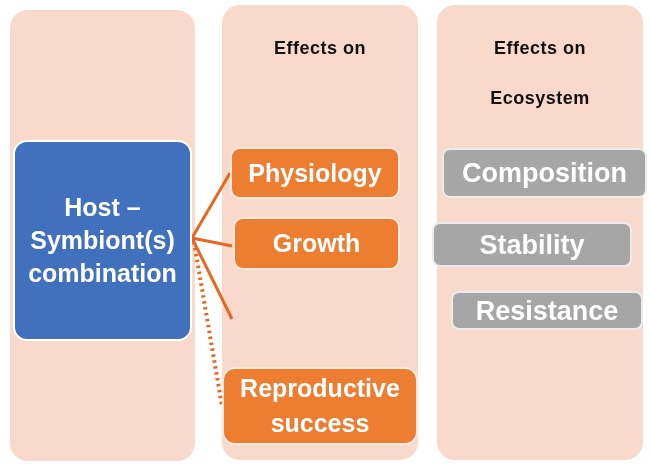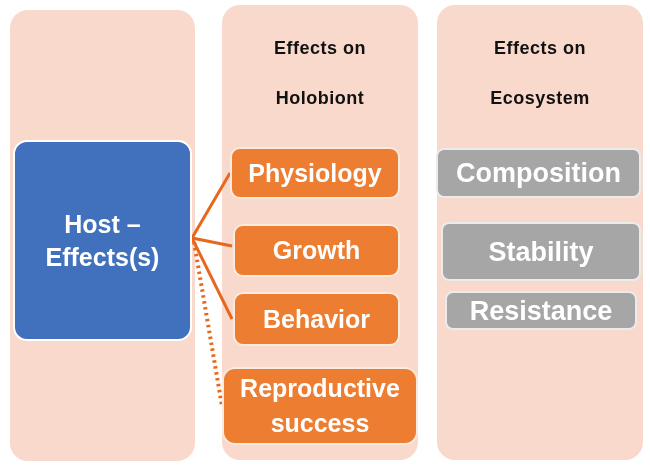--- a/index.html
+++ b/index.html
@@ -77,33 +77,34 @@
     flex-direction: column;
   }
   .node.orange {
     background: var(--node-orange, #ed7d31);
     border: 2px solid #fbeade;
     border-radius: 10px;
     font-size: 25px;
     line-height: 35px;
   }
   #node-physiology   { left: 230px; top: 147px; width: 170px; height: 52px; }
-  #node-growth       { left: 233px; top: 224px; width: 167px; height: 53px; }
+  #node-growth       { left: 233px; top: 217px; width: 167px; height: 53px; }
   #node-behavior     { left: 233px; top: 292px; width: 167px; height: 54px; }
   #node-reproductive { left: 222px; top: 367px; width: 196px; height: 78px; border-radius: 13px; padding: 15px 4px; text-align: center; }
 
   .node.gray {
     background: var(--node-gray, #a6a6a6);
     border: 2px solid #ebebeb;
     border-radius: 8px;
     font-size: 27px;
     line-height: 30px;
+    margin-left: 6px;
   }
   #node-composition { left: 436px; top: 148px; width: 205px; height: 50px; }
-  #node-stability   { left: 441px; top: 222px; width: 200px; height: 59px; }
+  #node-stability   { left: 426px; top: 222px; width: 200px; height: 45px; }
   #node-resistance  { left: 445px; top: 291px; width: 192px; height: 39px; }
   #node-resilience  { left: 445px; top: 366px; width: 188px; height: 54px; }
 </style>
 </head>
 <body>
 
 <div id="canvas">
 
   <div class="panel" id="panel-host"></div>
   <div class="panel" id="panel-holo"></div>
@@ -111,34 +112,33 @@
 
   <svg id="connector-svg" viewBox="0 0 650 469" xmlns="http://www.w3.org/2000/svg">
     <line class="connector" x1="192" y1="238" x2="230" y2="173"></line>
     <line class="connector" x1="192" y1="238" x2="232" y2="246"></line>
     <line class="connector" x1="192" y1="238" x2="232" y2="319"></line>
     <line class="connector dashed" x1="194" y1="242" x2="222" y2="406"></line>
   </svg>
 
   <div class="col-title" id="title-holo">
     <div>Effects on</div>
-    <div>Holobiont</div>
   </div>
   <div class="col-title" id="title-eco">
     <div>Effects on</div>
     <div>Ecosystem</div>
   </div>
 
   <div class="node" id="node-host">
     <div>Host –</div>
-    <div>Effects(s)</div>
+    <div>Symbiont(s)</div>
+    <div>combination</div>
   </div>
 
   <div class="node orange" id="node-physiology">Physiology</div>
   <div class="node orange" id="node-growth">Growth</div>
-  <div class="node orange" id="node-behavior">Behavior</div>
   <div class="node orange" id="node-reproductive">Reproductive success</div>
 
   <div class="node gray" id="node-composition">Composition</div>
   <div class="node gray" id="node-stability">Stability</div>
   <div class="node gray" id="node-resistance">Resistance</div>
 
 </div>
 
 </body></html>

